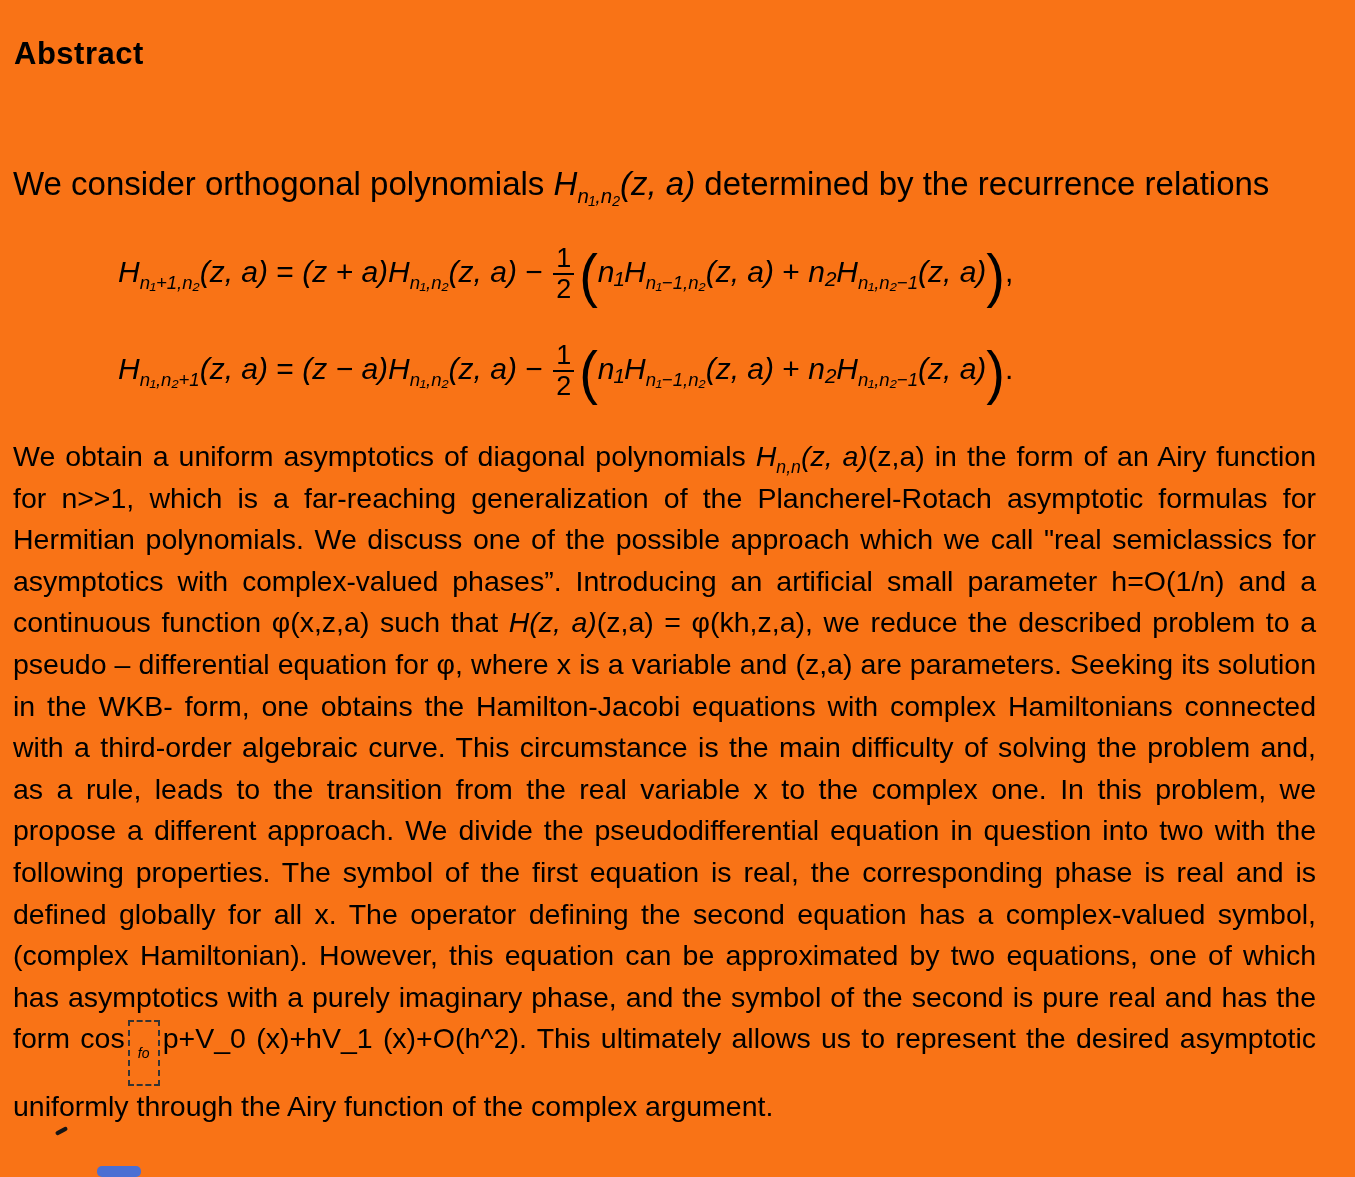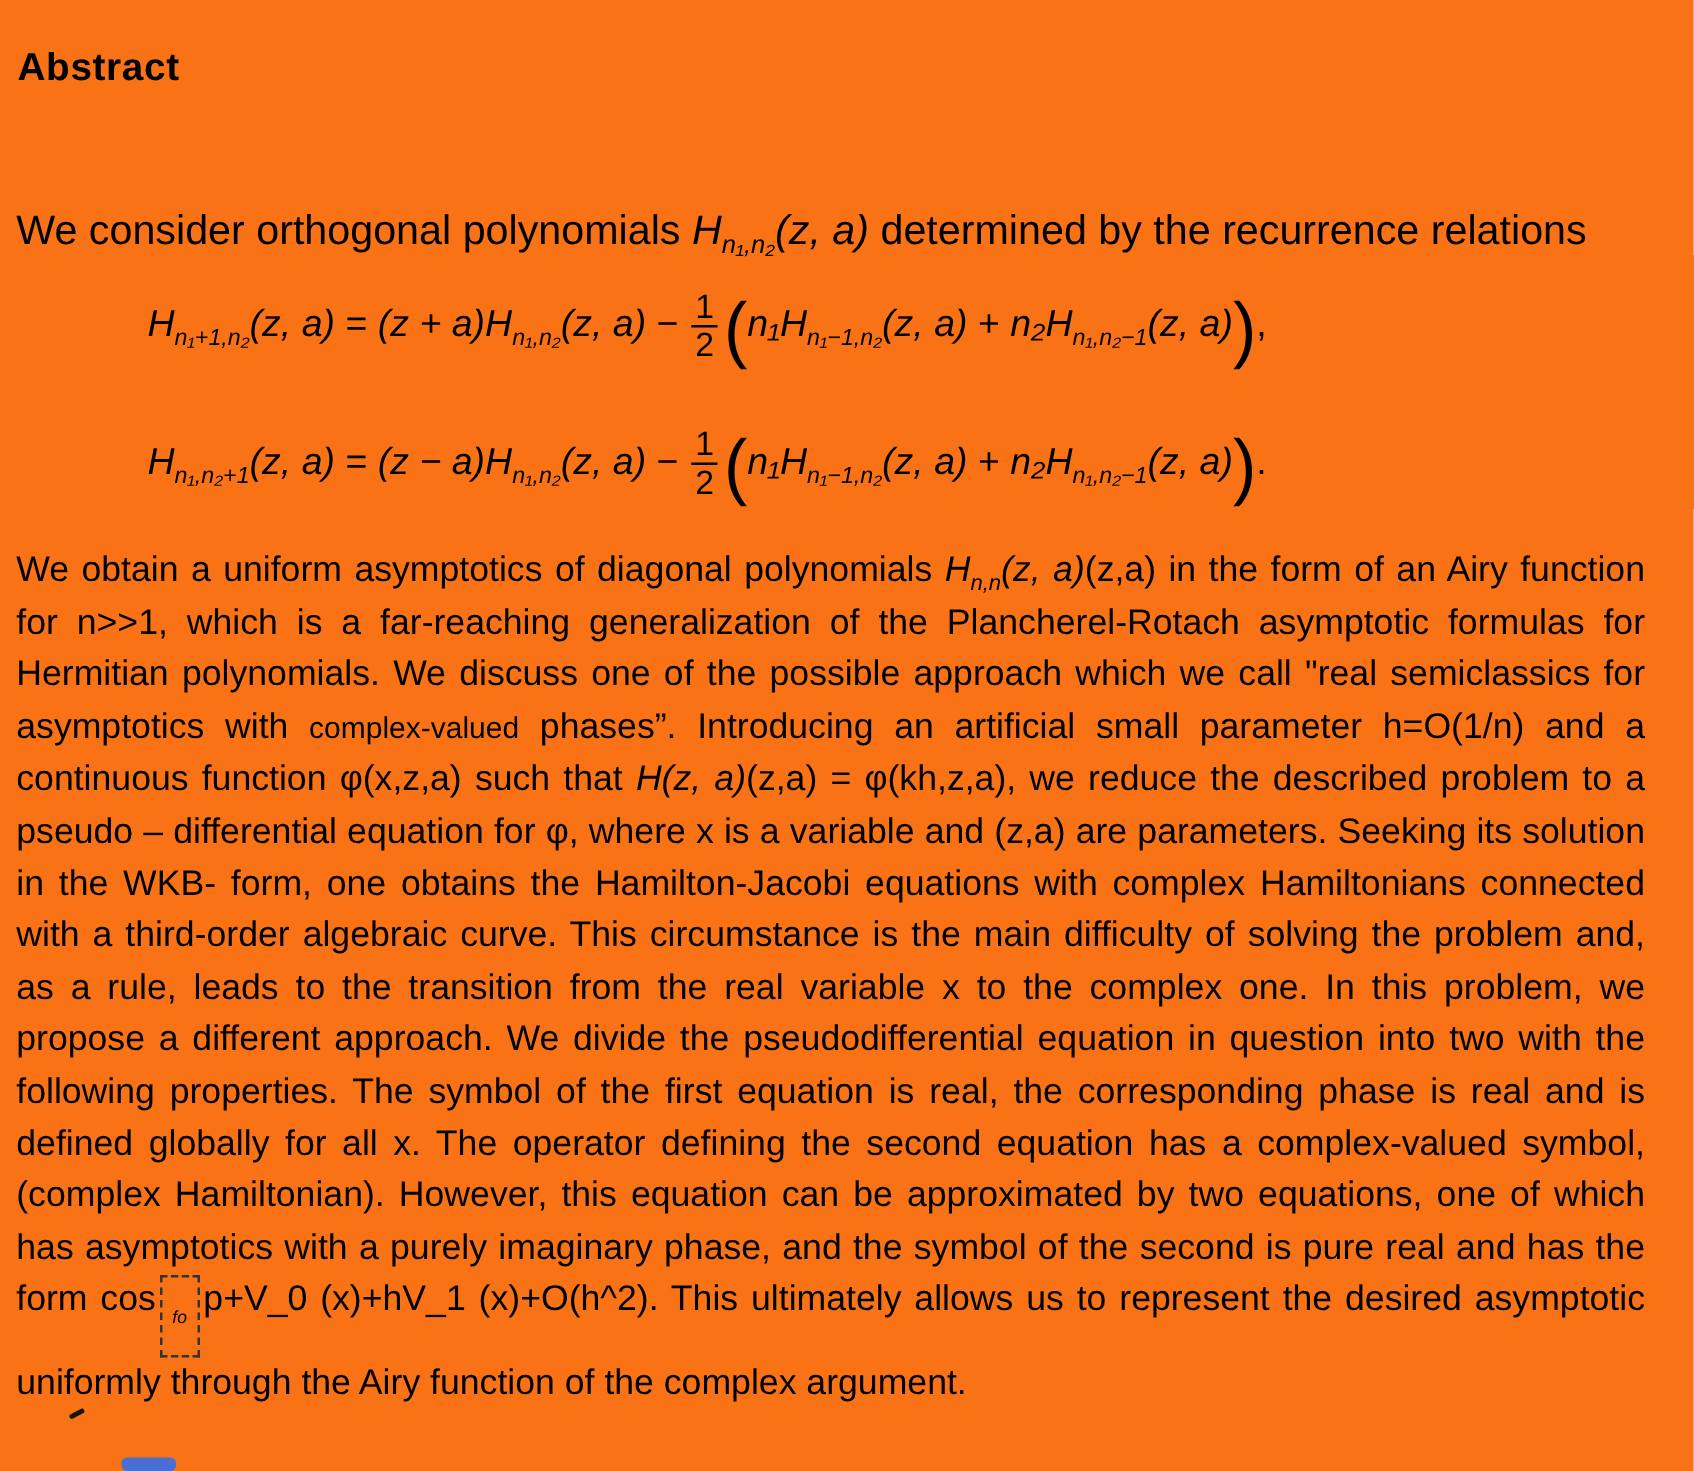--- a/index.html
+++ b/index.html
@@ -40,28 +40,28 @@
     font-size: 28.5px;
     line-height: 41.6px;
     text-align: justify;
   }
   .mi { font-style: italic; }
   sub.msub {
     font-size: 0.62em;
     font-style: italic;
     line-height: 0;
   }
-  .small-run { font-size: 24px; }
+  .small-run { font-size: 28px; }
   .eq {
     position: absolute;
     left: 118px;
     font-size: 30px;
     white-space: pre;
   }
-  .eq1 { top: 231px; }
+  .eq1 { top: 244px; }
   .eq2 { top: 341px; }
   .frac {
     display: inline-flex;
     flex-direction: column;
     align-items: center;
     vertical-align: middle;
     font-size: 27px;
     line-height: 1.08;
     margin: 0 5px 0 2px;
     font-style: normal;

